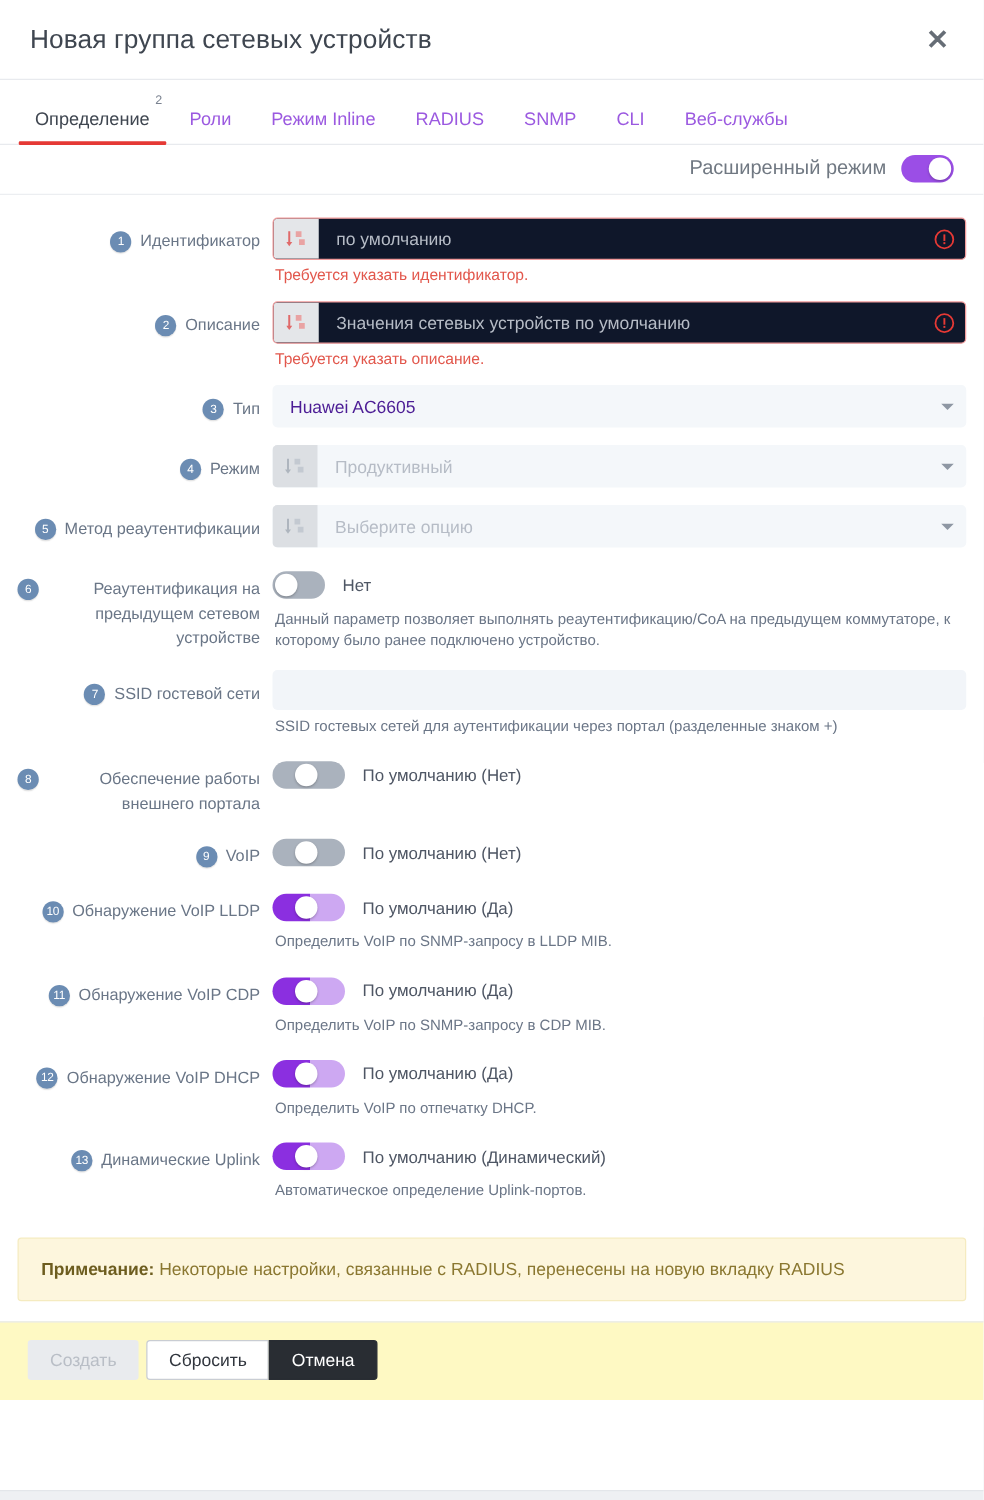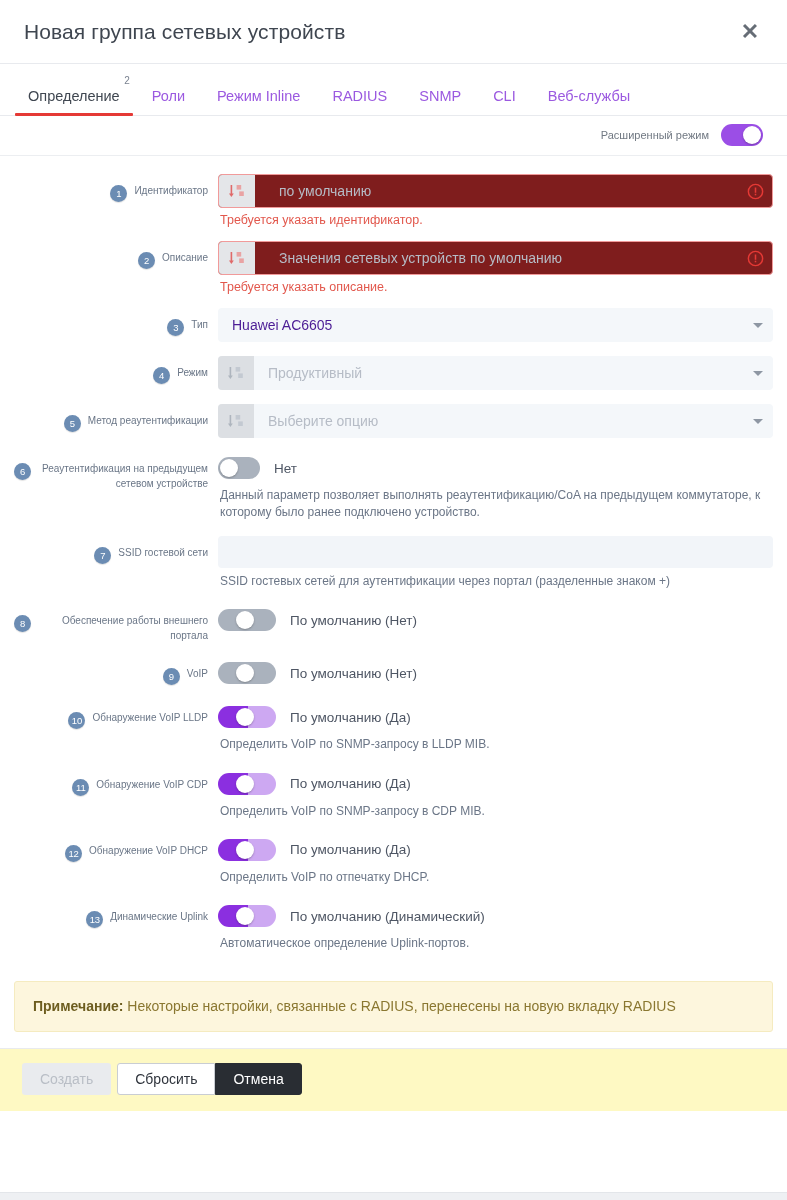--- a/index.html
+++ b/index.html
@@ -92,21 +92,21 @@
   .adv-row {
     display: flex;
     align-items: center;
     justify-content: flex-end;
     gap: 12px;
     padding: 8px 24px 9px 0;
     border-bottom: 1px solid #eceef1;
     background: #fff;
   }
   .adv-label {
-    font-size: 11px;
+    font-size: 16px;
     color: #707882;
   }
 
   
   .switch {
     position: relative;
     width: 42px; height: 22px;
     border-radius: 11px;
     background: #aab2bd;
     cursor: pointer;
@@ -160,21 +160,21 @@
     border-radius: 50%;
     background: #6b8cb3;
     color: #fff;
     font-size: 9.5px;
     display: flex; align-items: center; justify-content: center;
     margin-top: 2px;
     box-shadow: 0 1px 1px rgba(0,0,0,.12);
     letter-spacing: -.2px;
   }
   .label-txt {
-    font-size: 10px;
+    font-size: 13px;
     color: #6a7687;
     text-align: right;
     line-height: 1.5;
   }
   .field-col {
     flex: 1 1 auto;
     min-width: 0;
     padding-left: 8px;
   }
 
@@ -182,22 +182,21 @@
   .inp {
     display: flex;
     align-items: stretch;
     height: 34px;
     border-radius: 4px;
     background: #f4f7fa;
     overflow: hidden;
   }
   .inp.error {
     border: 1px solid #f19a9a;
-    background: #7f1d1d;
-    gap: 10px;
+    background: #0f172a;
   }
   .prefix {
     width: 36px;
     flex: 0 0 36px;
     display: flex; align-items: center; justify-content: center;
     background: #dcdfe3;
     cursor: pointer;
   }
   .prefix.err { background: #e4e6e9; }
   .inp-text {

